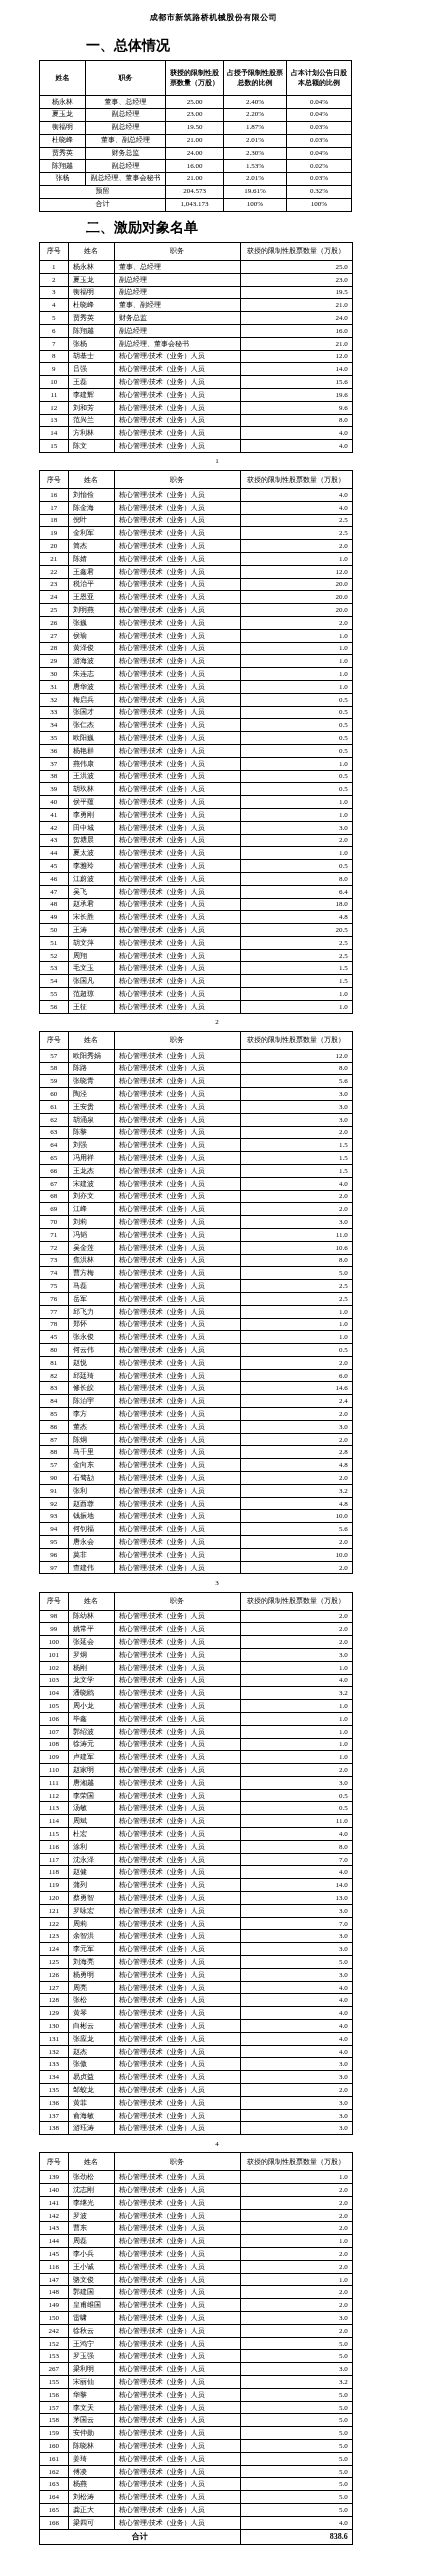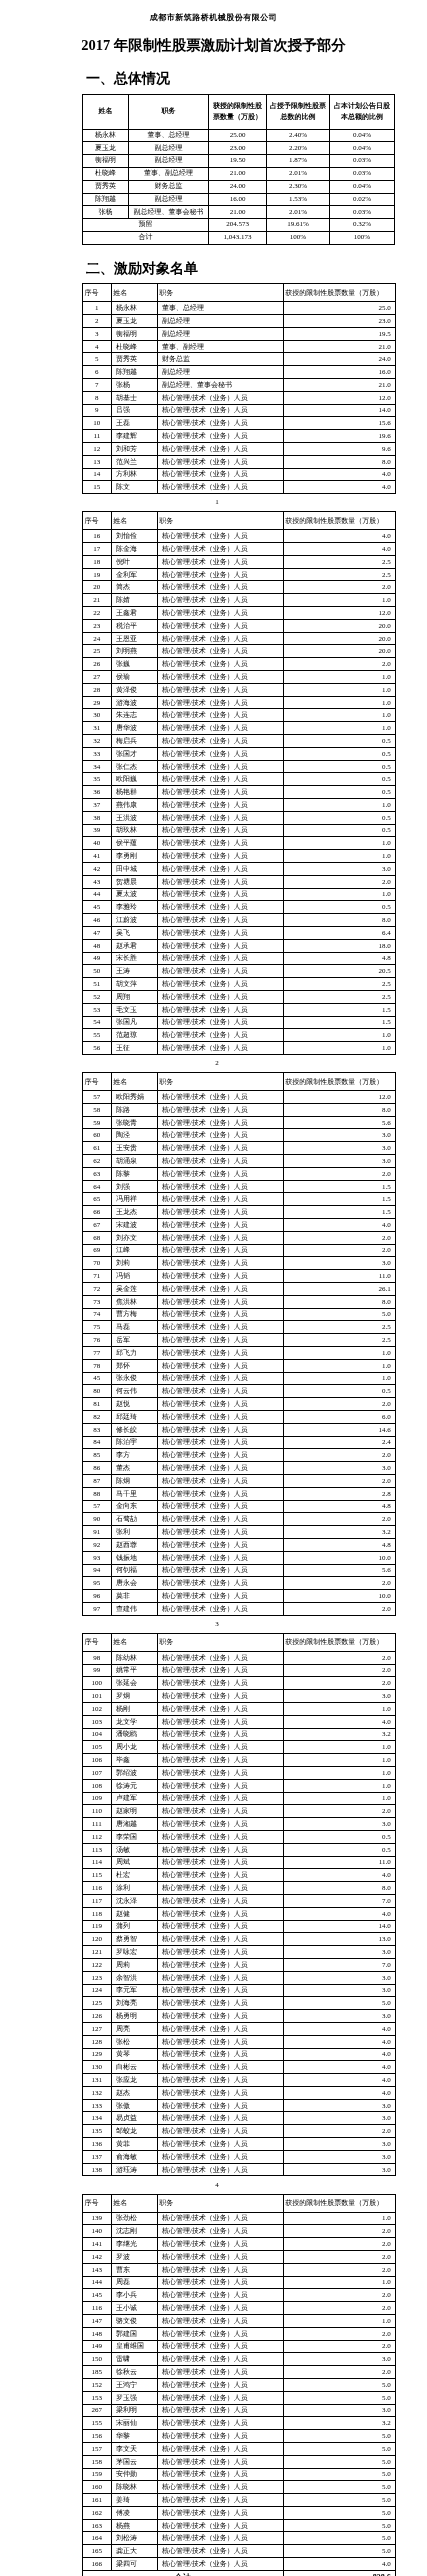--- a/index.html
+++ b/index.html
@@ -4,52 +4,51 @@
 <style>
   html,body{margin:0;padding:0;background:#fff;}
   body{
     width:427px;min-height:2576px;color:#000;
     font-family:"Liberation Serif","DejaVu Serif",serif;
   }
   .sheet{padding:12px 0 14px 0;}
   .company-header{text-align:center;font-size:8px;font-weight:bold;letter-spacing:0.5px;}
   .main-title{text-align:center;font-size:14.5px;font-weight:bold;line-height:1.55;margin-top:10.8px;}
   .sec-heading{margin:14px 0 5.4px 86px;font-size:14px;font-weight:bold;}
-  .sec-heading.second{margin-top:15px;}
+  .sec-heading.second{margin-top:7px;}
   table.tbl{
     border-collapse:collapse;table-layout:fixed;
-    margin-left:82px;width:312px;
+    margin-left:39px;width:312px;
     border:1.1px solid #000;font-size:7px;
   }
   .tbl th,.tbl td{border:0.5px solid #000;padding:0.5px 1.6px;overflow:hidden;}
   
   .t1 th{height:33px;text-align:center;font-weight:bold;line-height:1.5;}
   .t1 td{height:10.8px;text-align:center;line-height:1.35;}
   
-  .t2 th{height:16px;text-align:left;font-weight:normal;}
+  .t2 th{height:16px;text-align:center;font-weight:normal;}
   .t2 td{height:10.8px;}
   .t2 td.no{text-align:center;}
   .t2 td.nm{text-align:left;padding-left:4.3px;}
   .t2 td.jb{text-align:left;padding-left:4.3px;}
   .t2 td.sh{text-align:right;padding-right:3.8px;}
   .t2 td.tot{font-weight:bold;font-size:8px;height:13px;}
   .t2 td.totlab{text-align:center;}
   .pagenum{width:312px;margin:4.3px 0 4.8px 61px;text-align:center;font-size:7px;}
   .footer{width:312px;margin:31px 0 0 61px;padding-left:94px;text-align:center;box-sizing:border-box;}
   .footer .f-company{font-size:8.6px;}
 </style>
 </head>
 <body>
 
 <div class="sheet">
 
   <div class="company-header">成都市新筑路桥机械股份有限公司</div>
 
   <div class="main-title">
-    <div>2017 年限制性股票激励计划首次授予部分</div>
   </div>
 
   <div class="sec-heading">一、总体情况</div>
 
   <table class="tbl t1">
     <colgroup>
       <col style="width:46px">
         <col style="width:80px">
         <col style="width:58px">
         <col style="width:63px">
@@ -601,21 +600,21 @@
           <tr>
             <td class="no">71</td>
             <td class="nm">冯韬</td>
             <td class="jb">核心管理/技术（业务）人员</td>
             <td class="sh">11.0</td>
           </tr>
           <tr>
             <td class="no">72</td>
             <td class="nm">吴金莲</td>
             <td class="jb">核心管理/技术（业务）人员</td>
-            <td class="sh">26.1</td>
+            <td class="sh">10.6</td>
           </tr>
           <tr>
             <td class="no">73</td>
             <td class="nm">焦洪林</td>
             <td class="jb">核心管理/技术（业务）人员</td>
             <td class="sh">8.0</td>
           </tr>
           <tr>
             <td class="no">74</td>
             <td class="nm">曹方梅</td>
@@ -1106,21 +1105,21 @@
             <td class="jb">核心管理/技术（业务）人员</td>
             <td class="sh">2.0</td>
           </tr>
           <tr>
             <td class="no">150</td>
             <td class="nm">雷啸</td>
             <td class="jb">核心管理/技术（业务）人员</td>
             <td class="sh">3.0</td>
           </tr>
           <tr>
-            <td class="no">185</td>
+            <td class="no">242</td>
             <td class="nm">徐秋云</td>
             <td class="jb">核心管理/技术（业务）人员</td>
             <td class="sh">2.0</td>
           </tr>
           <tr>
             <td class="no">152</td>
             <td class="nm">王鸿宁</td>
             <td class="jb">核心管理/技术（业务）人员</td>
             <td class="sh">5.0</td>
           </tr>

